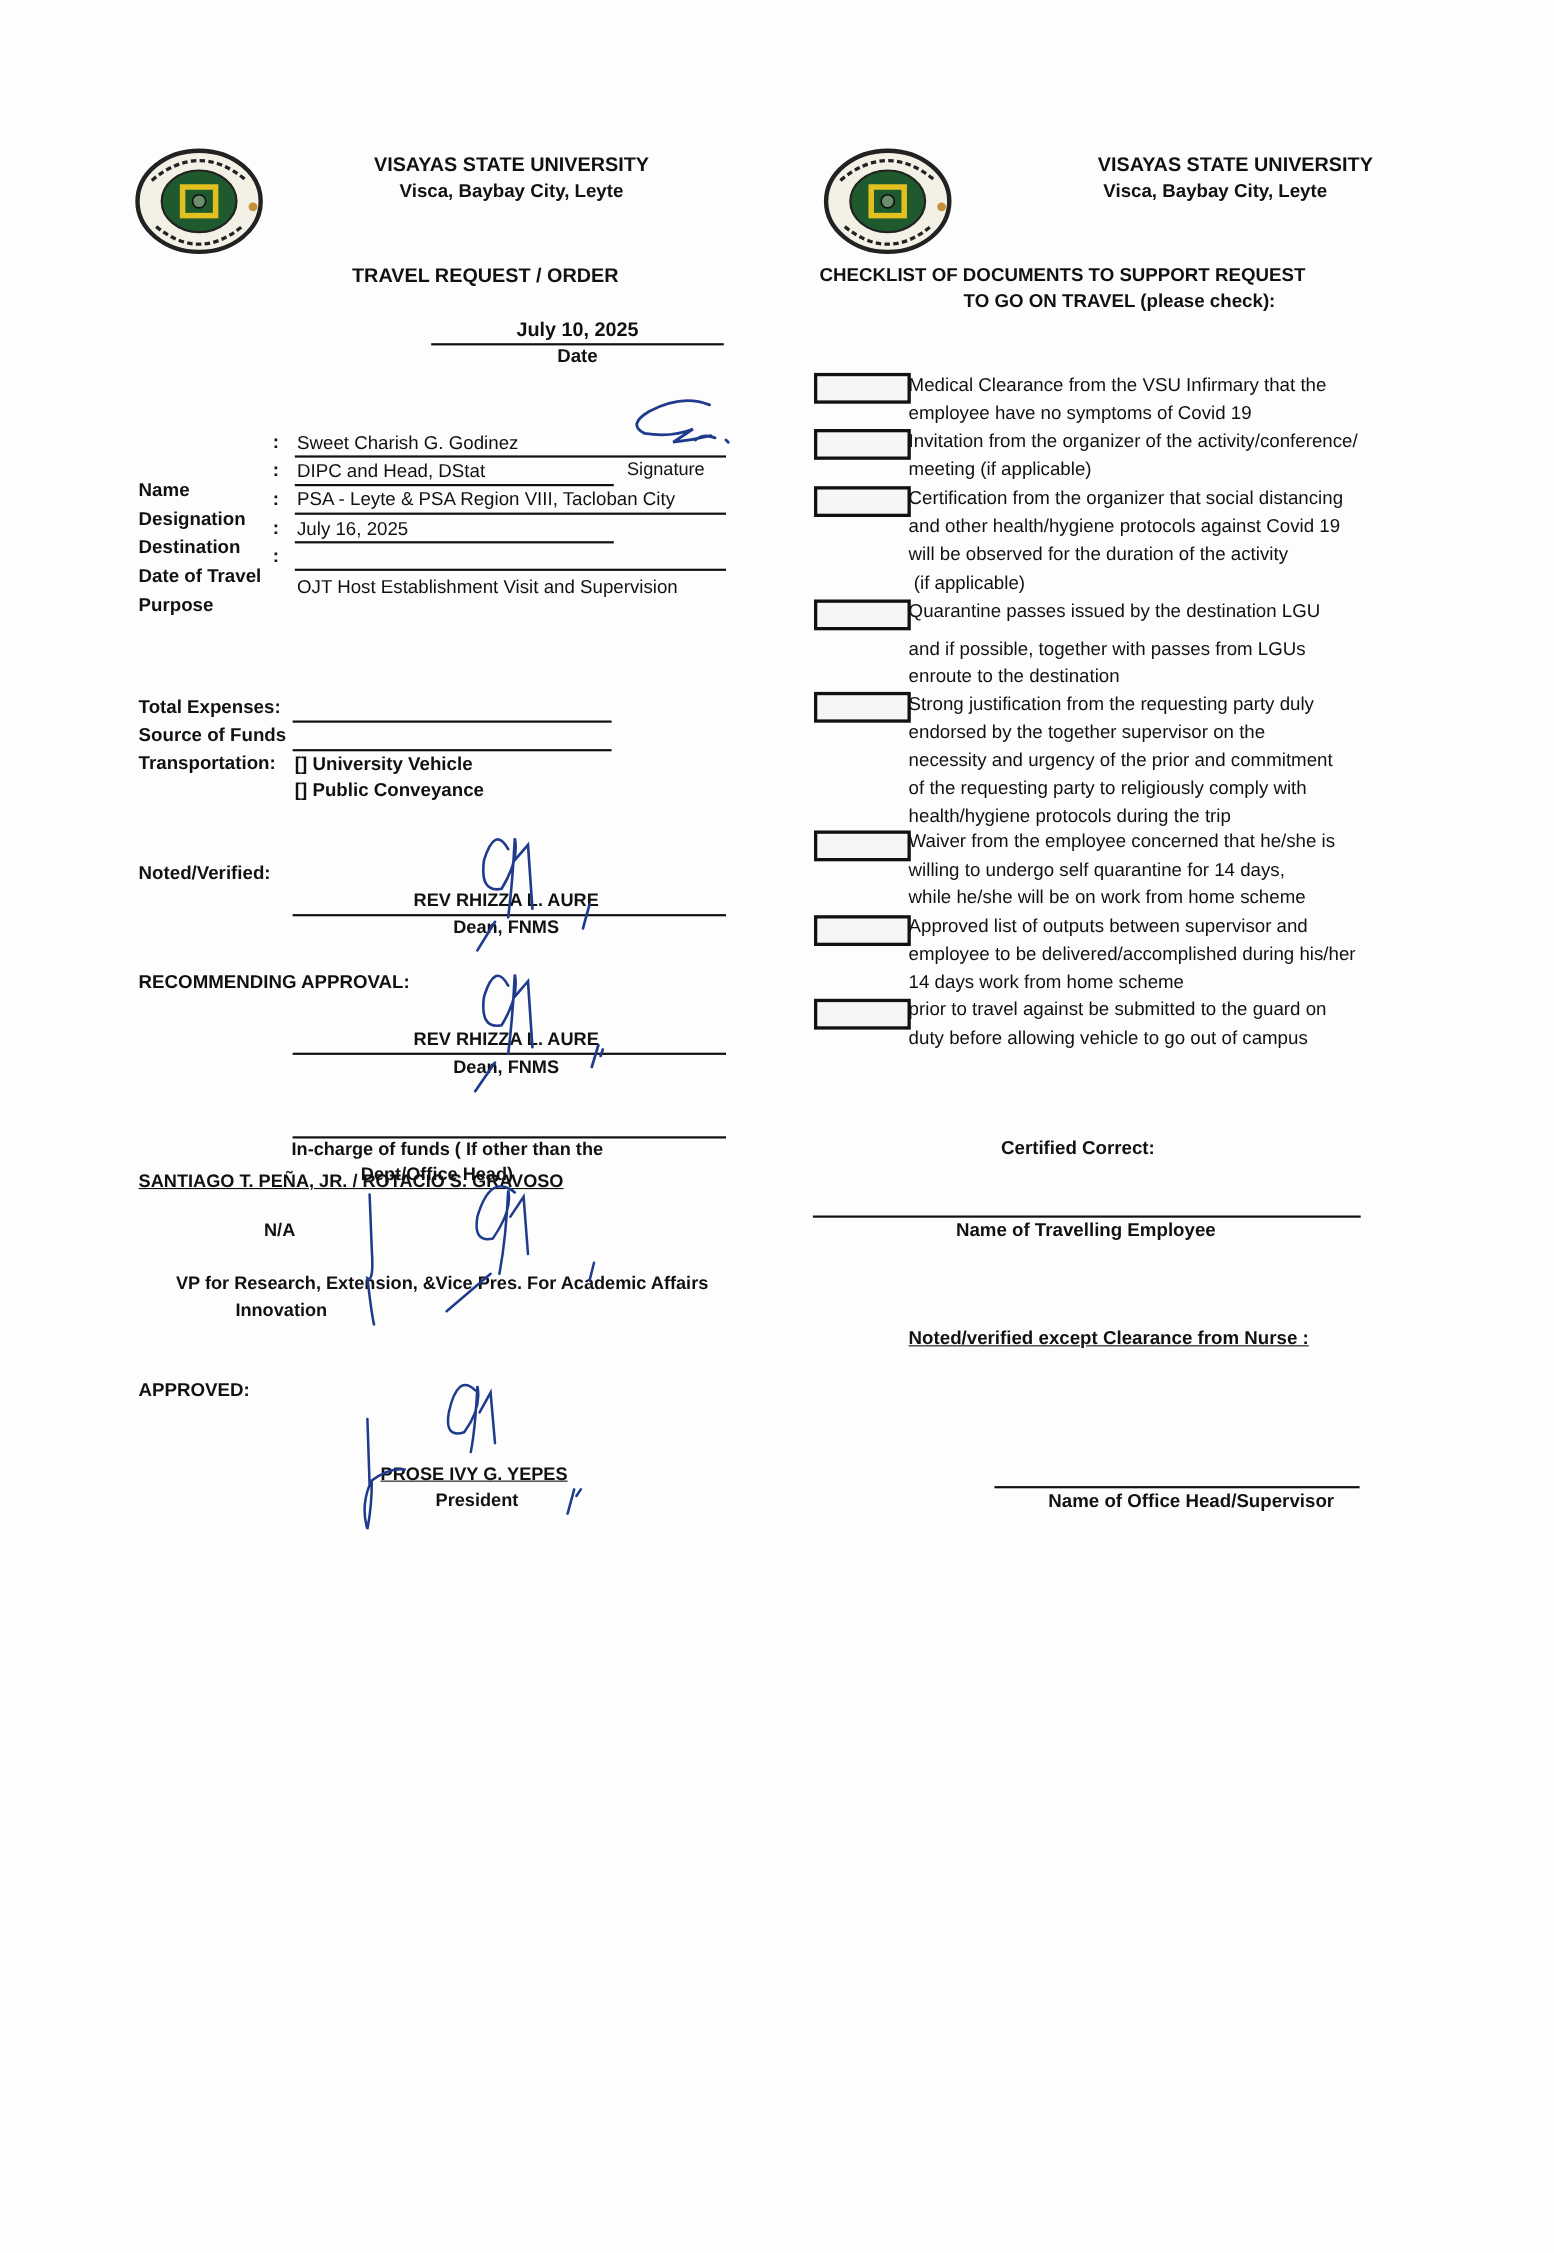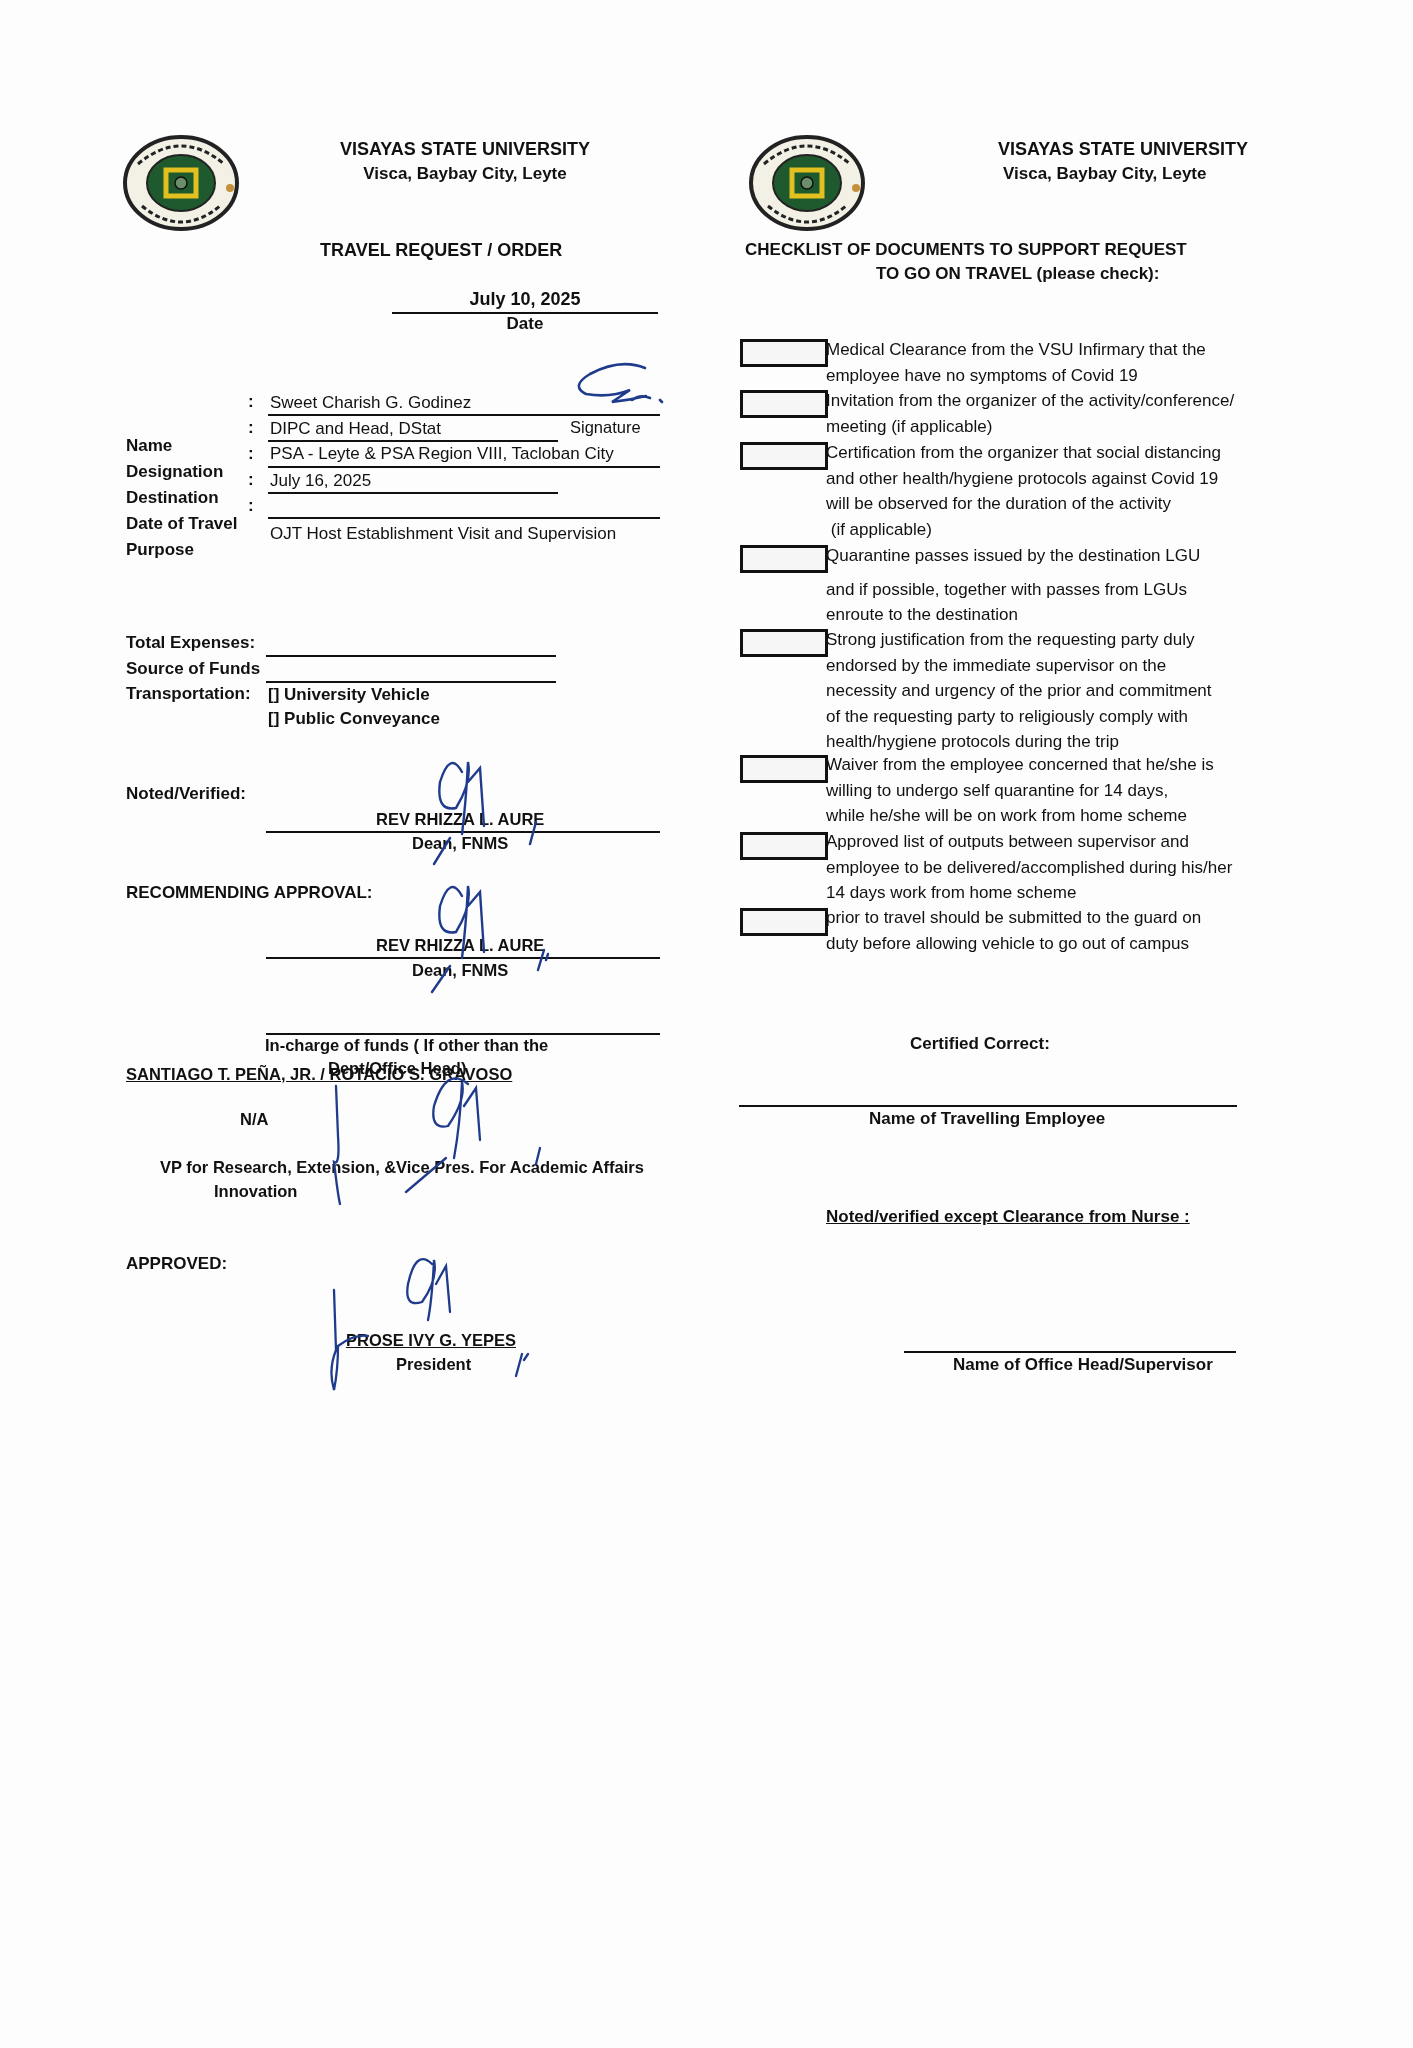--- a/index.html
+++ b/index.html
@@ -170,21 +170,21 @@
     <div class="cbox" style="left:740px;top:545px;"></div>
     <div class="ck-text" style="left:826px;top:543px;">
       <div style="margin-bottom:8px;">Quarantine passes issued by the destination LGU</div>
       <div>and if possible, together with passes from LGUs</div>
       <div>enroute to the destination</div>
     </div>
 
     <div class="cbox" style="left:740px;top:629px;"></div>
     <div class="ck-text" style="left:826px;top:627px;">
       <div>Strong justification from the requesting party duly</div>
-      <div>endorsed by the immediate supervisor on the</div>
+      <div>endorsed by the together supervisor on the</div>
       <div>necessity and urgency of the prior and commitment</div>
       <div>of the requesting party to religiously comply with</div>
       <div>health/hygiene protocols during the trip</div>
     </div>
 
     <div class="cbox" style="left:740px;top:755px;"></div>
     <div class="ck-text" style="left:826px;top:752px;">
       <div>Waiver from the employee concerned that he/she is</div>
       <div>willing to undergo self quarantine for 14 days,</div>
       <div>while he/she will be on work from home scheme</div>
@@ -192,21 +192,21 @@
 
     <div class="cbox" style="left:740px;top:832px;"></div>
     <div class="ck-text" style="left:826px;top:829px;width:480px;">
       <div>Approved list of outputs between supervisor and</div>
       <div>employee to be delivered/accomplished during his/her</div>
       <div>14 days work from home scheme</div>
     </div>
 
     <div class="cbox" style="left:740px;top:908px;"></div>
     <div class="ck-text" style="left:826px;top:905px;">
-      <div>prior to travel should be submitted to the guard on</div>
+      <div>prior to travel against be submitted to the guard on</div>
       <div>duty before allowing vehicle to go out of campus</div>
     </div>
   </div>
 
   <div class="abs b t17" style="left:910px;top:1034px;">Certified Correct:</div>
   <div class="line" style="left:739px;top:1105px;width:498px;"></div>
   <div class="abs b t17" style="left:869px;top:1109px;">Name of Travelling Employee</div>
 
   <div class="abs b t17 u" style="left:826px;top:1207px;">Noted/verified except Clearance from Nurse :</div>
   <div class="line" style="left:904px;top:1351px;width:332px;"></div>

